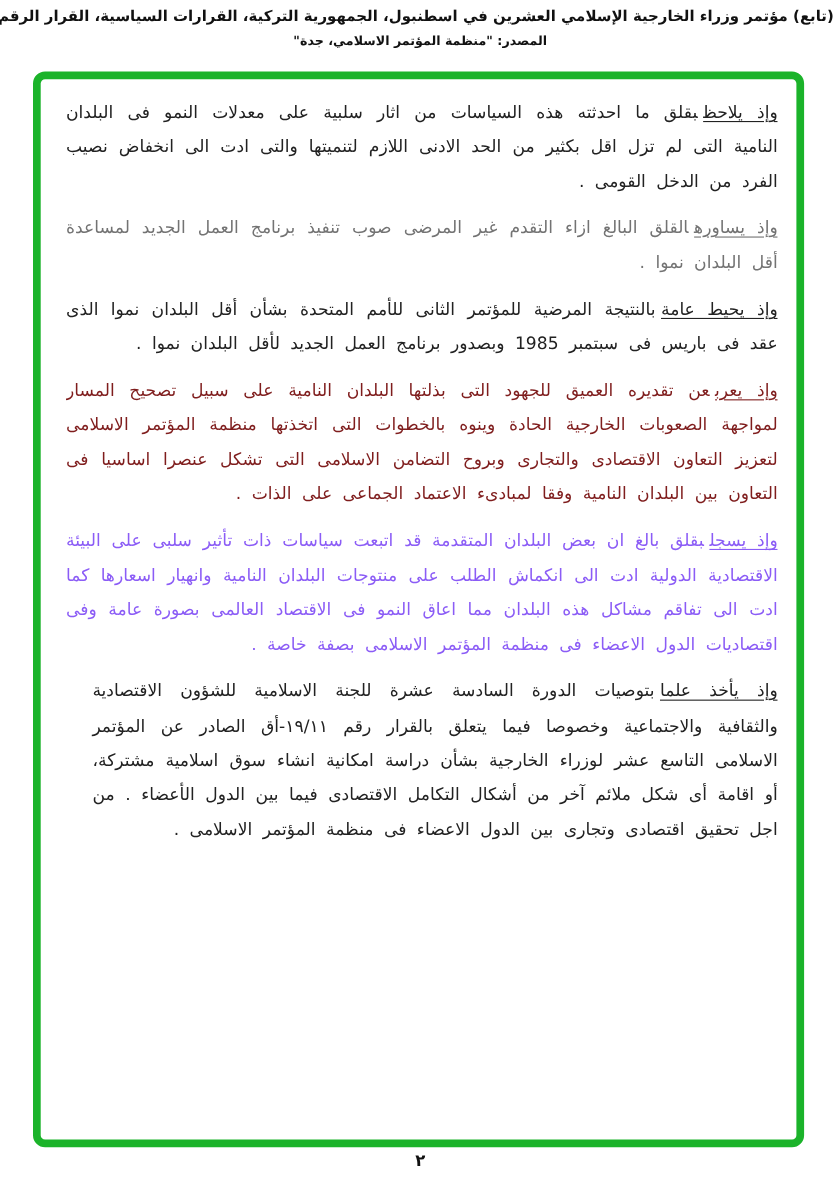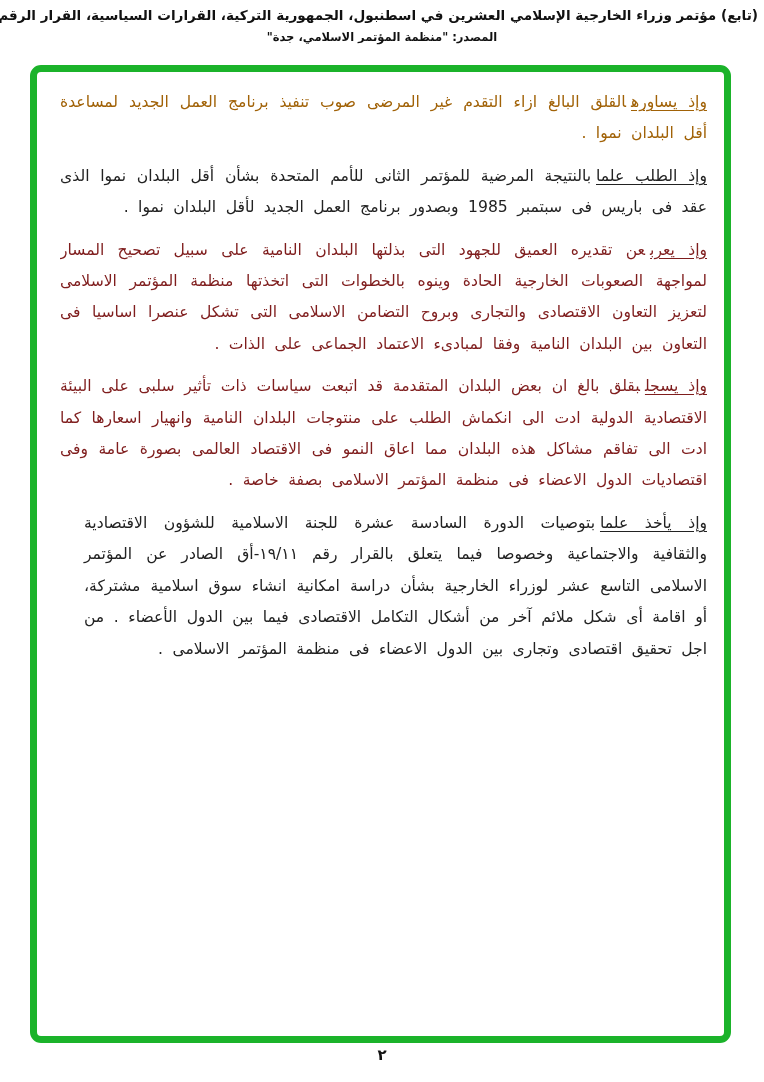--- a/index.html
+++ b/index.html
@@ -88,34 +88,37 @@
 <body>
 
 <div class="header">
   <div class="header-line">(تابع) مؤتمر وزراء الخارجية الإسلامي العشرين في اسطنبول، الجمهورية التركية، القرارات السياسية، القرار الرقم ٢٠/٣٤-س</div>
   <div class="source-line">المصدر:  "منظمة المؤتمر الاسلامي، جدة"</div>
 </div>
 
 <div class="frame" style="border-color: rgb(27, 179, 42);">
   <div class="content">
 
+    <p class="para" style="color: rgb(34, 34, 34);">
+      <span class="lead">وإذ يلاحظ</span><span>بقلق ما احدثته هذه السياسات من اثار سلبية على معدلات النمو فى البلدان النامية التى لم تزل اقل بكثير من الحد الادنى اللازم لتنميتها والتى ادت الى انخفاض نصيب الفرد من الدخل القومى .</span>
+    </p>
 
-    <p class="para" style="color: #a16207;">
+    <p class="para" style="color: #737373;">
       <span class="lead">وإذ يساوره</span><span>القلق البالغ ازاء التقدم غير المرضى صوب تنفيذ برنامج العمل الجديد لمساعدة أقل البلدان نموا .</span>
     </p>
 
     <p class="para" style="color: rgb(34, 34, 34);">
-      <span class="lead">وإذ الطلب علما</span><span>بالنتيجة المرضية للمؤتمر الثانى للأمم المتحدة بشأن أقل البلدان نموا الذى عقد فى باريس فى سبتمبر 1985 وبصدور برنامج العمل الجديد لأقل البلدان نموا .</span>
+      <span class="lead">وإذ يحيط عامة</span><span>بالنتيجة المرضية للمؤتمر الثانى للأمم المتحدة بشأن أقل البلدان نموا الذى عقد فى باريس فى سبتمبر 1985 وبصدور برنامج العمل الجديد لأقل البلدان نموا .</span>
     </p>
 
     <p class="para" style="color: #7f1d1d;">
       <span class="lead">وإذ يعرب</span><span>عن تقديره العميق للجهود التى بذلتها البلدان النامية على سبيل تصحيح المسار لمواجهة الصعوبات الخارجية الحادة وينوه بالخطوات التى اتخذتها منظمة المؤتمر الاسلامى لتعزيز التعاون الاقتصادى والتجارى وبروح التضامن الاسلامى التى تشكل عنصرا اساسيا فى التعاون بين البلدان النامية وفقا لمبادىء الاعتماد الجماعى على الذات .</span>
     </p>
 
-    <p class="para" style="color: #7f1d1d;">
+    <p class="para" style="color: #8b5cf6;">
       <span class="lead">وإذ يسجل</span><span>بقلق بالغ ان بعض البلدان المتقدمة قد اتبعت سياسات ذات تأثير سلبى على البيئة الاقتصادية الدولية ادت الى انكماش الطلب على منتوجات البلدان النامية وانهيار اسعارها كما ادت الى تفاقم مشاكل هذه البلدان مما اعاق النمو فى الاقتصاد العالمى بصورة عامة وفى اقتصاديات الدول الاعضاء فى منظمة المؤتمر الاسلامى بصفة خاصة .</span>
     </p>
 
     <p class="para" style="color: rgb(34, 34, 34); margin-left: 24px;">
       <span class="lead">وإذ يأخذ علما</span><span>بتوصيات الدورة السادسة عشرة للجنة الاسلامية للشؤون الاقتصادية والثقافية والاجتماعية وخصوصا فيما يتعلق بالقرار رقم ١٩/١١-أق الصادر عن المؤتمر الاسلامى التاسع عشر لوزراء الخارجية بشأن دراسة امكانية انشاء سوق اسلامية مشتركة، أو اقامة أى شكل ملائم آخر من أشكال التكامل الاقتصادى فيما بين الدول الأعضاء . من اجل تحقيق اقتصادى وتجارى بين الدول الاعضاء فى منظمة المؤتمر الاسلامى .</span>
     </p>
 
   </div>
 </div>
 

